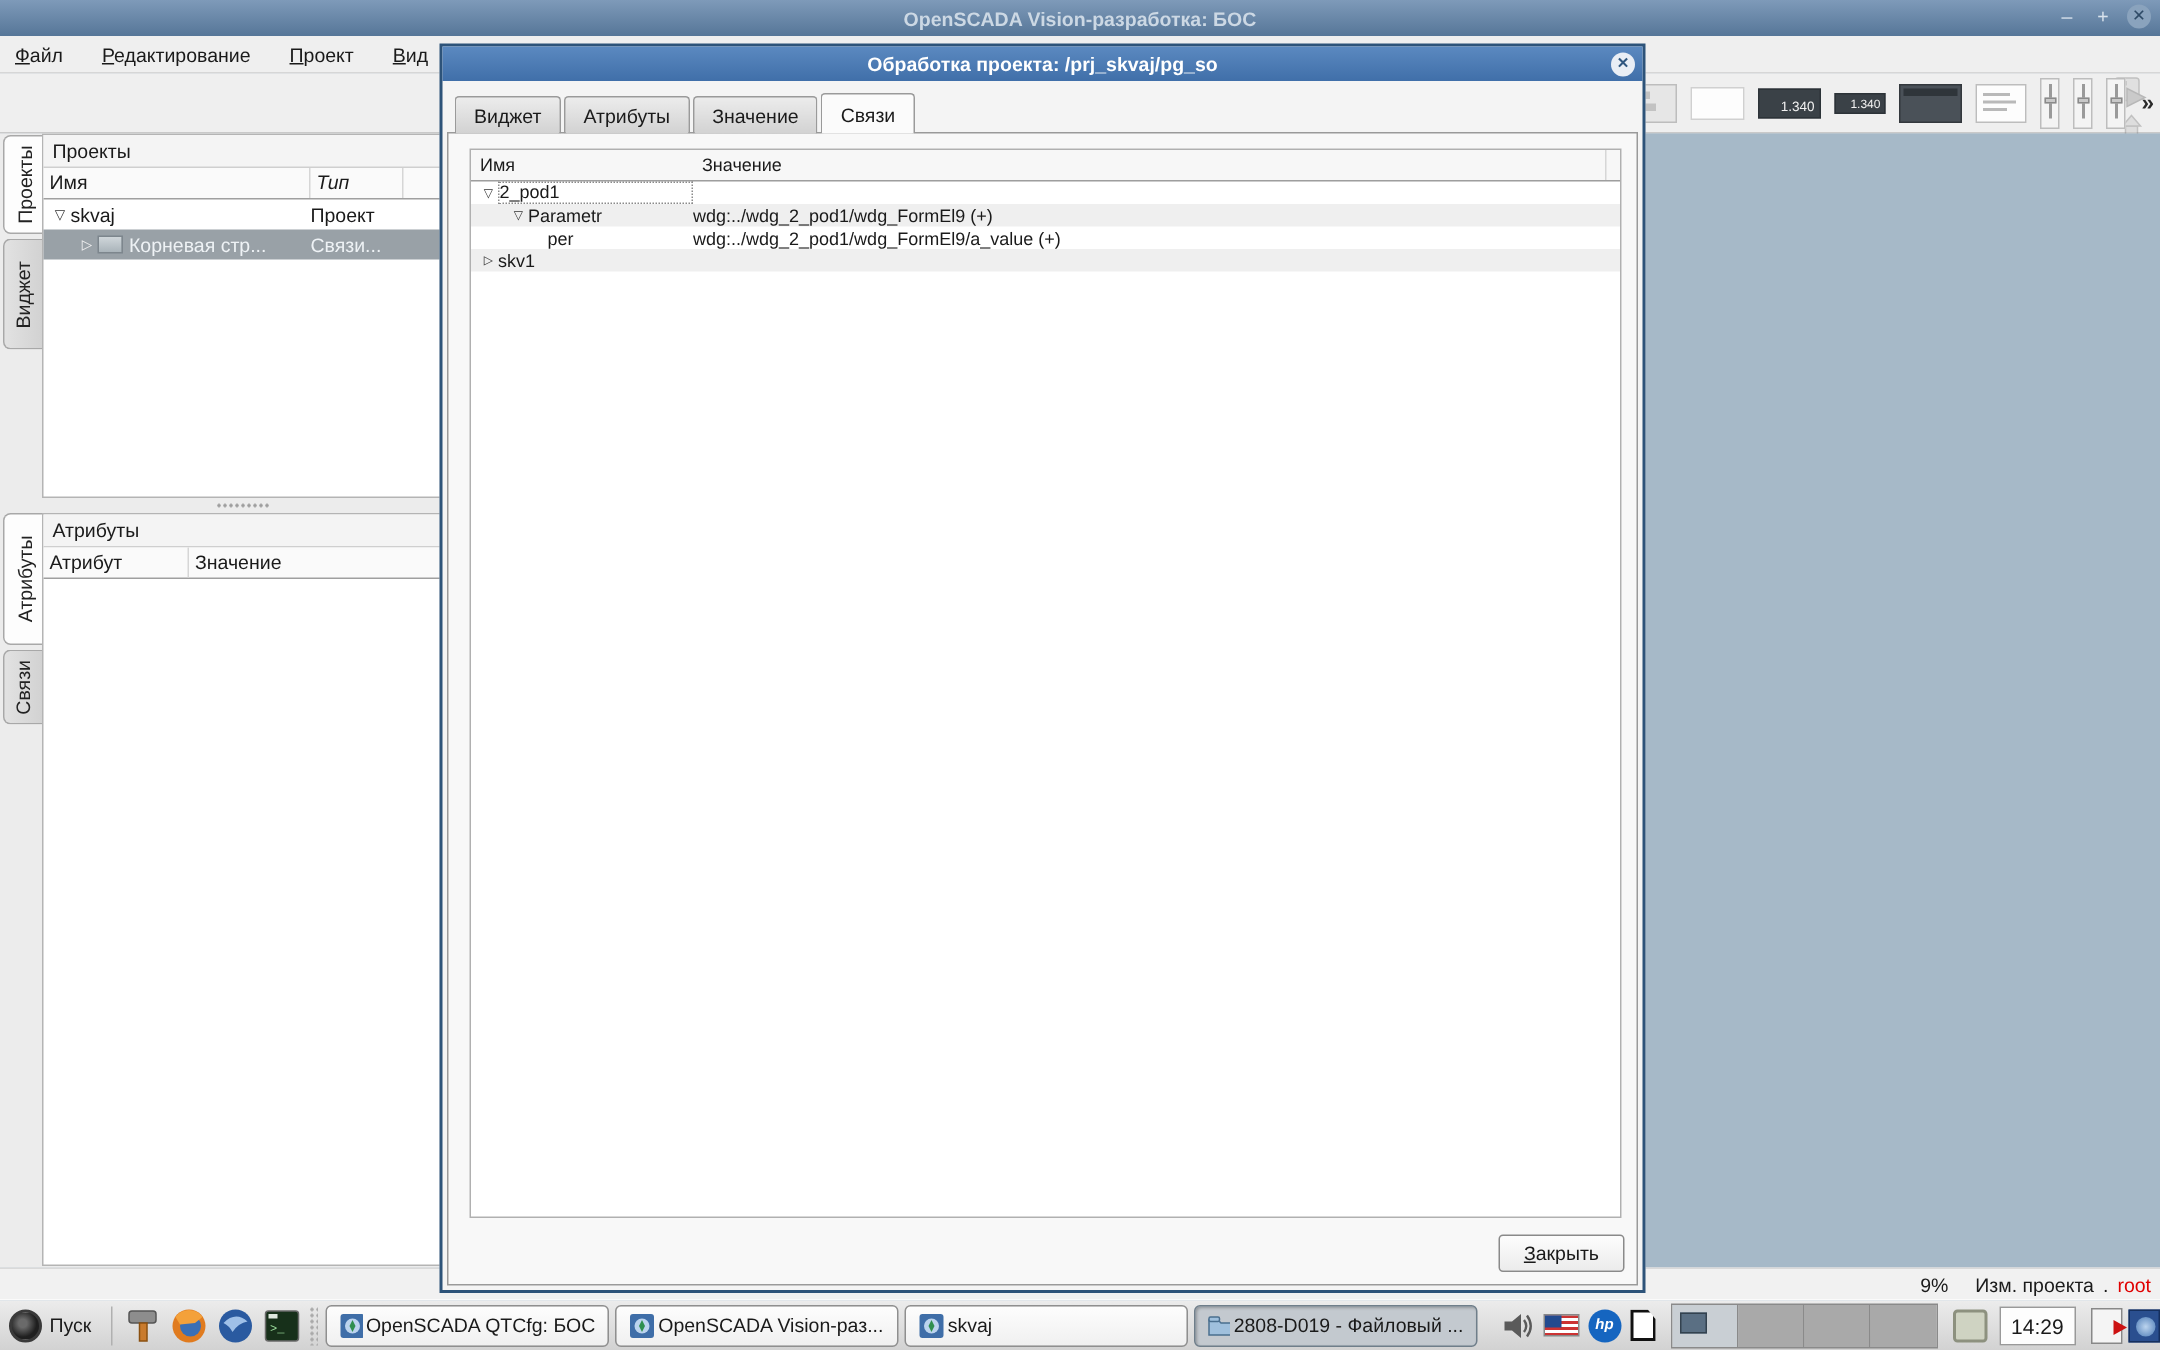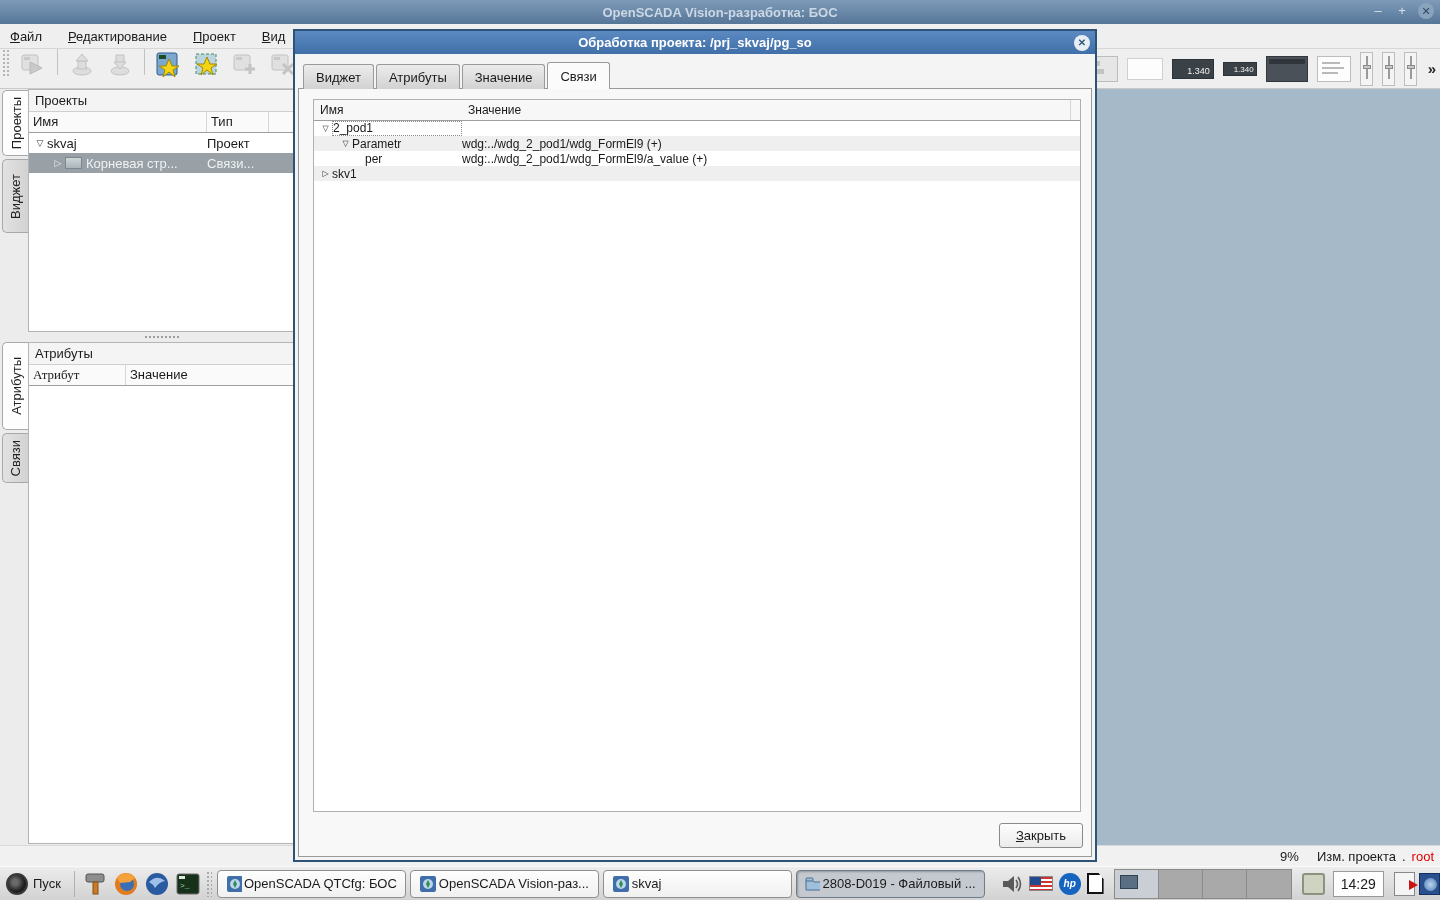--- a/index.html
+++ b/index.html
@@ -14,21 +14,21 @@
   .wctrls { position:absolute; right:6px; top:3px; display:flex; gap:8px; color:#d8e2ec; font-size:13px; }
   .wctrls span { width:16px; text-align:center; cursor:default; }
   .wctrls .wclose { background:#8aa3bd; border-radius:50%; width:16px; height:16px; line-height:16px; color:#2e4a66; font-size:11px; }
 
   .menubar { position:absolute; left:0; top:24px; width:1440px; height:25px; background:#efefef;
     border-bottom:1px solid #d6d6d6; display:flex; align-items:center; padding-left:10px; gap:26px; }
   .menubar .mitem { cursor:default; }
   .menubar .mitem u { text-decoration:underline; }
 
   .toolbar { position:absolute; left:0; top:49px; width:1440px; height:40px; background:#efefef;
-    border-bottom:1px solid #c9c9c9; display:flex; align-items:flex-start; }
+    border-bottom:1px solid #c9c9c9; display:flex; align-items:flex-end;flex-direction:column; }
   .tb-handle { width:8px; height:28px; margin:0 4px 0 2px;
     background-image:radial-gradient(#b5b5b5 1px, transparent 1.2px); background-size:4px 4px; }
   .tb-btn { width:32px; height:32px; margin:0 3px; display:flex; align-items:center; justify-content:center; border-radius:3px; }
   .tb-btn.disabled { opacity:.45; filter:grayscale(1); }
   .tb-sep { width:1px; height:26px; background:#c2c2c2; margin:0 5px; }
 
   .widget-toolbar { position:absolute; right:4px; top:0; height:39px; display:flex; align-items:center; gap:9px; }
   .thumb { border:1px solid #bdbdbd; background:#fff; }
   .th-panel { width:32px; height:26px; background:#e6e6e6; position:relative; }
   .th-panel i { position:absolute; background:#c2c2c2; width:10px; height:5px; left:3px; top:4px; }
@@ -62,22 +62,22 @@
   .vt-attrs   { top:253px; height:88px; }
   .vt-links   { top:344px; height:50px; }
 
   .panel { position:absolute; left:28px; width:267px; background:#fff; border:1px solid #b4b4b4; }
   .p-projects { top:0; height:243px; }
   .p-attrs { top:253px; height:502px; }
   .panel .ptitle { height:22px; background:#f4f4f4; border-bottom:1px solid #cfcfcf;
     display:flex; align-items:center; padding-left:6px; font-size:13px; }
   .phead { height:21px; background:#fafafa; border-bottom:1px solid #9f9f9f; display:flex; font-size:13px; }
   .phead .hc { padding:2px 4px; border-right:1px solid #d6d6d6; }
-  .p-projects .hc.c1 { width:178px; } .p-projects .hc.c2 { width:62px; }
-  .p-attrs .hc.c1 { width:97px;font-family:Liberation Serif, serif; } .p-attrs .hc.c2 { flex:1; border-right:none; }
+  .p-projects .hc.c1 { width:178px; } .p-projects .hc.c2 { width:62px;font-style:italic; }
+  .p-attrs .hc.c1 { width:97px; } .p-attrs .hc.c2 { flex:1; border-right:none; }
   .ptree { font-size:13px; }
   .prow { height:20px; display:flex; align-items:center; }
   .prow .exp { width:14px; text-align:center; font-size:9px; color:#333; }
   .prow .nm { flex:0 0 auto; }
   .prow .c1 { width:178px; display:flex; align-items:center; }
   .prow .c2 { width:84px; }
   .prow.lvl0 .c1 { padding-left:4px; }
   .prow.lvl1 .c1 { padding-left:22px; }
   .prow.selected { background:#99a1a7; color:#eef2f5; }
   .prow.selected .exp { color:#f0f0f0; }

